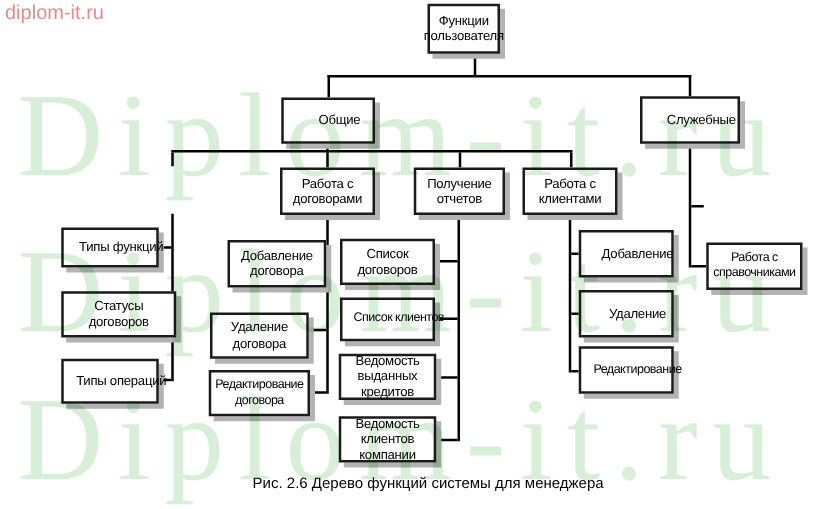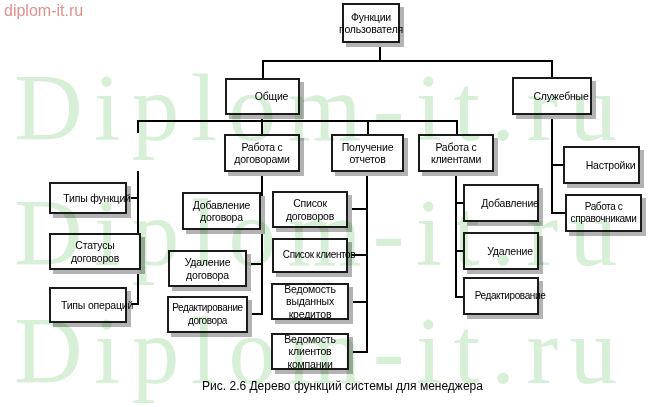--- a/index.html
+++ b/index.html
@@ -120,21 +120,20 @@
   <i class="ln" style="left:553px;top:212px;width:12px;height:2px"></i>
 
   <div class="box" style="left:342px;top:3px;width:58px;height:40px">Функции пользователя</div>
   <div class="box nowrap" style="left:225px;top:78px;width:75px;height:37px">Общие</div>
   <div class="box nowrap" style="left:512px;top:77px;width:80px;height:38px">Служебные</div>
 
   <div class="box" style="left:224px;top:134px;width:76px;height:38px">Работа с договорами</div>
   <div class="box" style="left:331px;top:134px;width:73px;height:38px">Получение отчетов</div>
   <div class="box" style="left:418px;top:134px;width:76px;height:38px">Работа с клиентами</div>
 
-  <div class="box nowrap" style="left:563px;top:146px;width:77px;height:38px">Настройки</div>
   <div class="box small" style="left:565px;top:194px;width:77px;height:38px">Работа с справочниками</div>
 
   <div class="box nowrap" style="left:49px;top:182px;width:78px;height:32px">Типы функций</div>
   <div class="box" style="left:49px;top:233px;width:92px;height:37px">Статусы договоров</div>
   <div class="box nowrap" style="left:49px;top:287px;width:78px;height:36px">Типы операций</div>
 
   <div class="box" style="left:182px;top:192px;width:79px;height:38px">Добавление договора</div>
   <div class="box" style="left:168px;top:250px;width:79px;height:37px">Удаление договора</div>
   <div class="box small" style="left:167px;top:296px;width:81px;height:37px">Редактирование договора</div>
 

